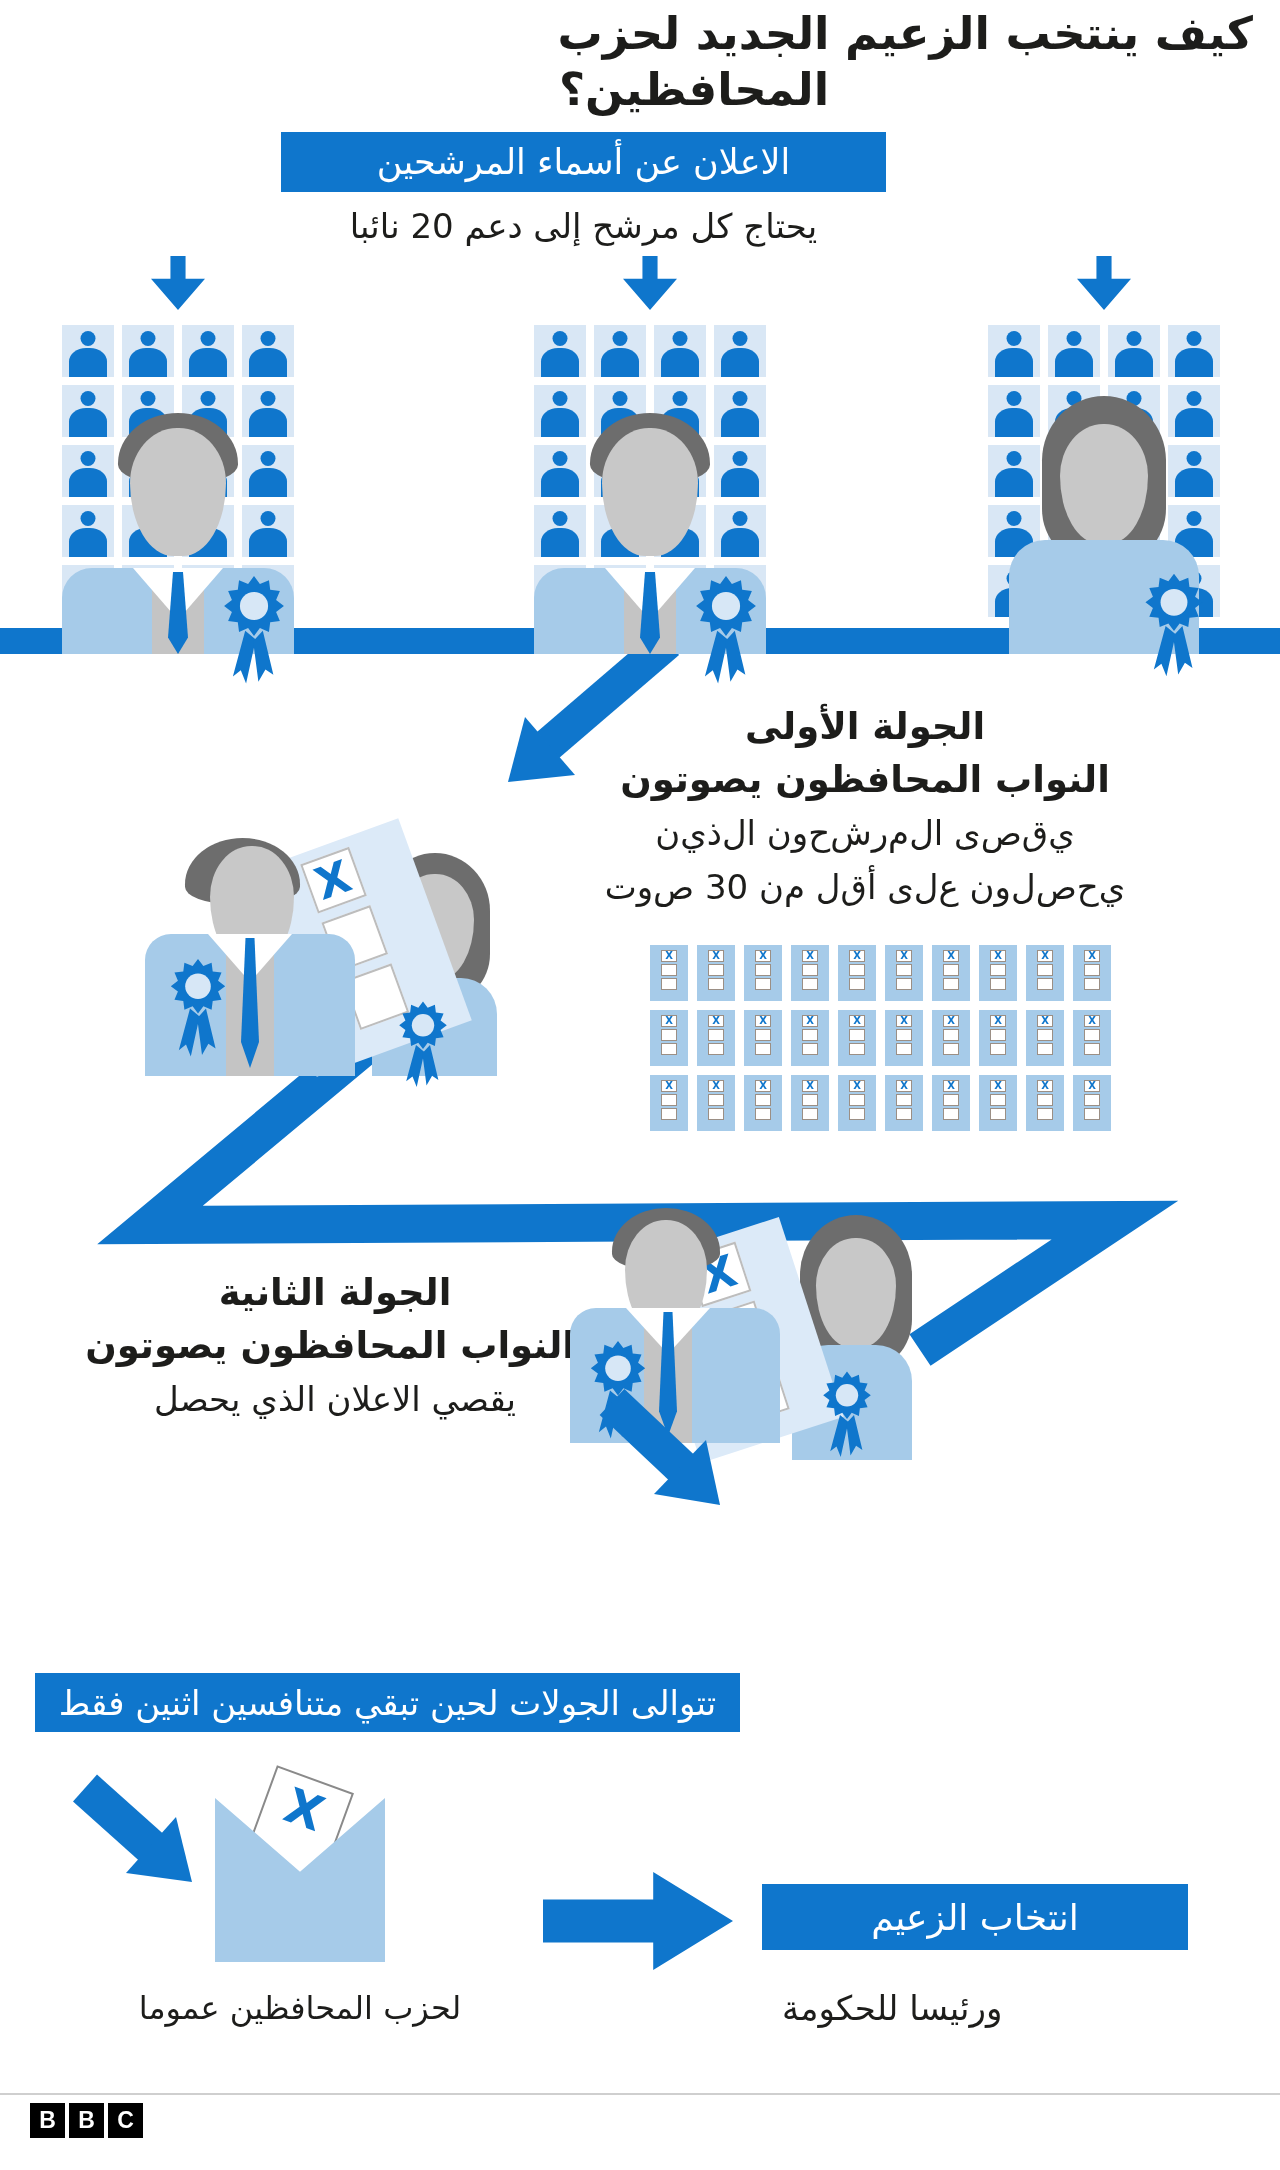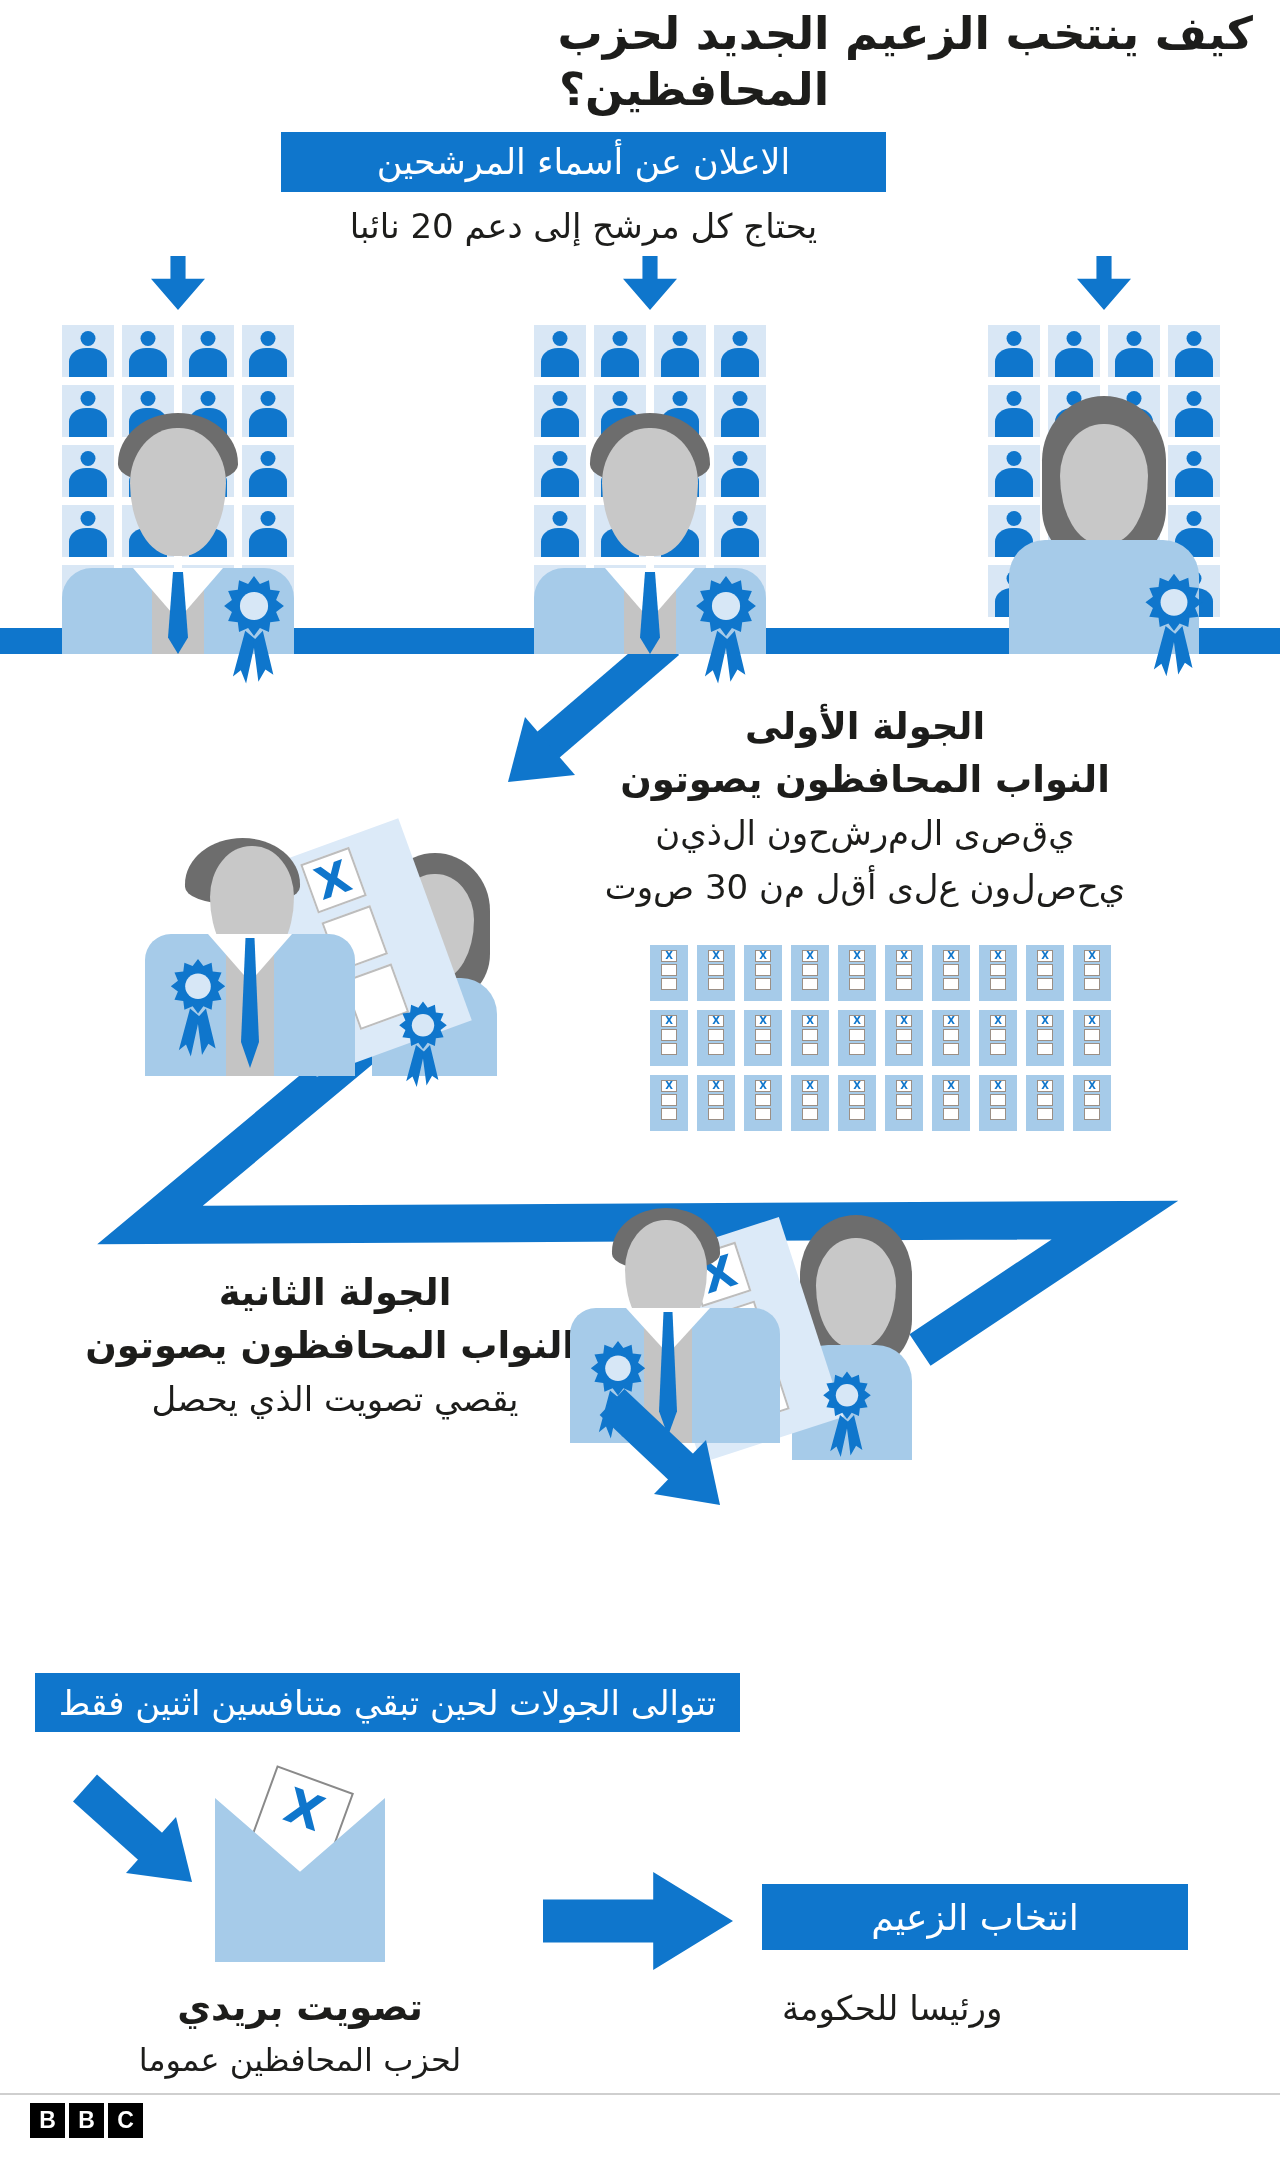--- a/index.html
+++ b/index.html
@@ -570,21 +570,21 @@
       <use href="#rosette"></use>
     </svg>
   <svg class="abs z6" style="left:388px;top:990px" width="70" height="100" viewBox="0 0 100 142">
       <use href="#rosette"></use>
     </svg>
 </div>
 
 <div class="abs round-text z6" id="r2text" dir="rtl">
   <div class="rline-b">الجولة الثانية</div>
   <div class="rline-b">النواب المحافظون يصوتون</div>
-  <div class="rline">يقصي تصويت الذي يحصل</div>
+  <div class="rline">يقصي الاعلان الذي يحصل</div>
 </div>
 
 <div>
 
   <div class="abs hair w-hair z4" style="left:800px;top:1215px;width:112px;height:155px"></div>
   <div class="abs face cand-face z4" style="left:816px;top:1238px;width:80px;height:110px"></div>
   <div class="abs suitpiece w-body z4" style="left:792px;top:1345px;width:120px;height:115px"></div>
 
   <div class="abs bigballot z5" style="left:665px;top:1235px;width:150px;height:210px;transform:rotate(-18deg)">
     <div class="bb-box">
@@ -620,21 +620,20 @@
 <div class="abs hbar z6" id="bar2" dir="rtl">
   <span>تتوالى الجولات لحين تبقي متنافسين اثنين فقط</span>
 </div>
 
 <div class="abs z5" id="env-card">
   <i class="bb-x">X</i>
 </div>
 <div class="abs z6" id="envelope"></div>
 
 <div class="abs z6" id="postal-text" dir="rtl">
-  <div class="postal-title">تصويت بريدي</div>
   <div class="postal-sub">لحزب المحافظين عموما</div>
 </div>
 
 <div class="abs z6" id="arrow-right"></div>
 
 <div class="abs hbar z6" id="bar3" dir="rtl">
   <span>انتخاب الزعيم</span>
 </div>
 <div class="abs z6" id="leader-text" dir="rtl">
   <div class="leader-line">ورئيسا للحكومة</div>

